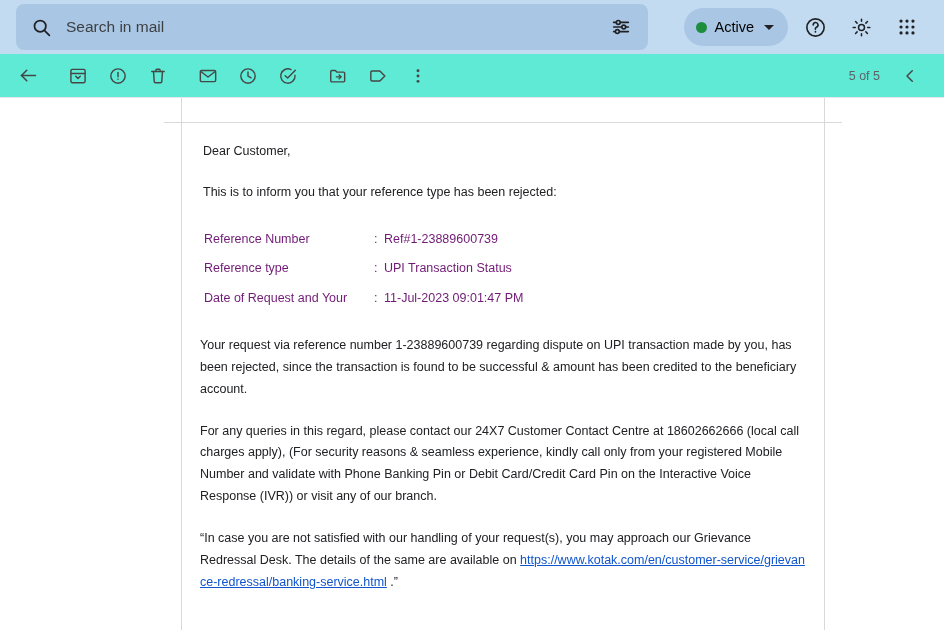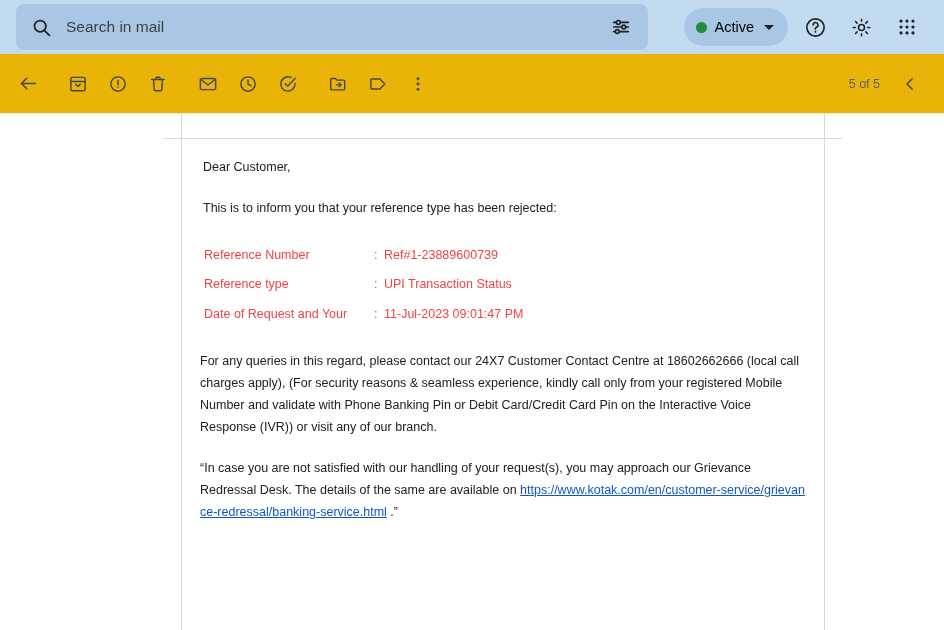--- a/index.html
+++ b/index.html
@@ -100,22 +100,22 @@
     border-radius: 50%;
     display: flex; align-items: center; justify-content: center;
     color: #202124;
     cursor: pointer;
     background: transparent;
     border: none;
   }
 
   
   .toolbar {
-    height: 60px;
-    background: #eab308;
+    height: 44px;
+    background: #5eead4;
     display: flex;
     align-items: center;
     padding: 8px 8px;
     flex: none;
     border-bottom: 1px solid #e4e8ec;
   }
   .tb-btn {
     width: 40px; height: 40px;
     display: flex; align-items: center; justify-content: center;
     border-radius: 50%;
@@ -173,21 +173,21 @@
   .indent { padding-left: 3px; }
 
   table.fields {
     border-collapse: collapse;
     margin: 0 0 22px 4px;
     font-size: 12.5px;
   }
   table.fields td {
     padding: 5px 0;
     vertical-align: top;
-    color: #ef4444;
+    color: #701a75;
   }
   td.fld-label { width: 170px; padding-right: 6px; }
   td.fld-colon { width: 10px; }
   td.fld-value { }
 
   .para {
     margin: 0 0 20px 0;
     line-height: 1.75;
   }
   a.link {
@@ -359,20 +359,21 @@
             <td class="fld-value">UPI Transaction Status</td>
           </tr>
           <tr>
             <td class="fld-label">Date of Request and Your</td>
             <td class="fld-colon">:</td>
             <td class="fld-value">11-Jul-2023 09:01:47 PM</td>
           </tr>
         </tbody>
           </table>
 
+        <p class="para">Your request via reference number 1-23889600739 regarding dispute on UPI transaction made by you, has been rejected, since the transaction is found to be successful &amp; amount has been credited to the beneficiary account.</p>
 
         <p class="para">For any queries in this regard, please contact our 24X7 Customer Contact Centre at 18602662666 (local call charges apply), (For security reasons &amp; seamless experience, kindly call only from your registered Mobile Number and validate with Phone Banking Pin or Debit Card/Credit Card Pin on the Interactive Voice Response (IVR)) or visit any of our branch.</p>
 
         <p class="para"><span>“In case you are not satisfied with our handling of your request(s), you may approach our Grievance Redressal Desk. The details of the same are available on </span><a class="link" href="#">https://www.kotak.com/en/customer-service/grievance-redressal/banking-service.html</a><span> .”</span></p>
 
       </div>
     </div>
   </div>
 
 </div>

